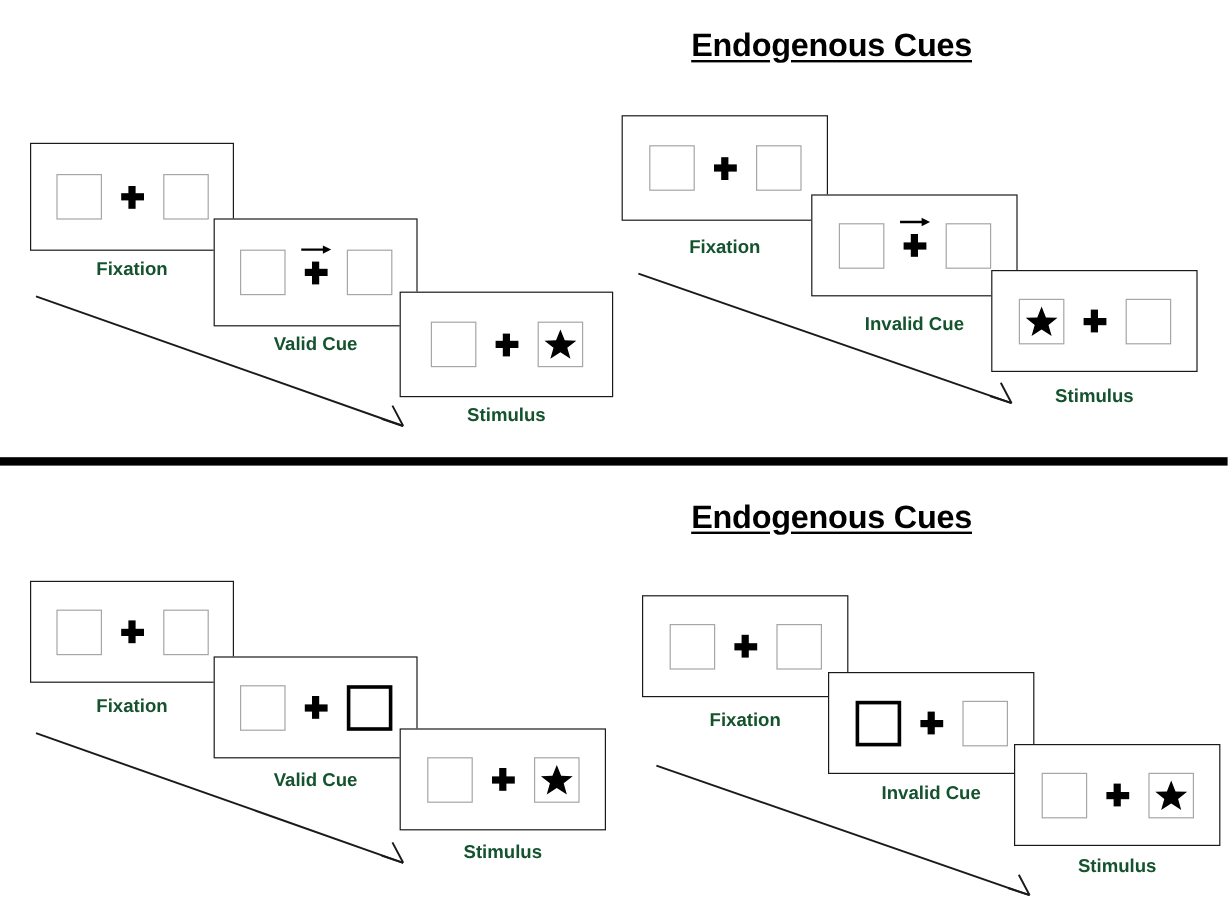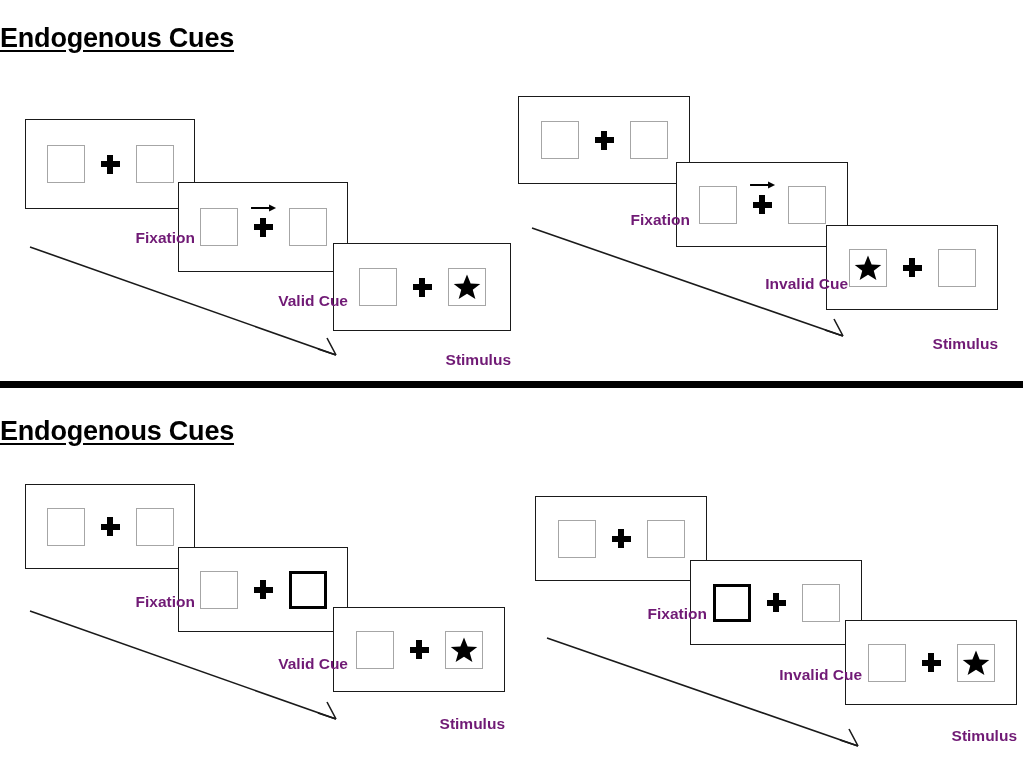--- a/index.html
+++ b/index.html
@@ -14,21 +14,21 @@
     overflow: hidden;
     font-family: "Liberation Sans", sans-serif;
     color: #000000;
   }
 
   
   .section-title {
     position: absolute;
     left: 0;
     width: 810px;
-    text-align: left;
+    text-align: right;
     font-size: 27px;
     font-weight: bold;
     text-decoration: underline;
     text-underline-offset: 3px;
     letter-spacing: -0.2px;
     color: #000;
   }
   #title-endogenous { top: 23px; }
   #title-exogenous  { top: 416px; }
 
@@ -112,24 +112,23 @@
     width: 30px;
     height: 30px;
     display: block;
   }
 
   
   .caption {
     position: absolute;
     font-size: 15.5px;
     font-weight: bold;
-    color: #701a75;
+    color: #14532d;
     white-space: nowrap;
-    text-align: right;
-    margin-top: 13px;
+    text-align: center;
   }
 
   
   .time-arrow {
     position: absolute;
     overflow: visible;
   }
 
   
   .z1 { z-index: 3; }

